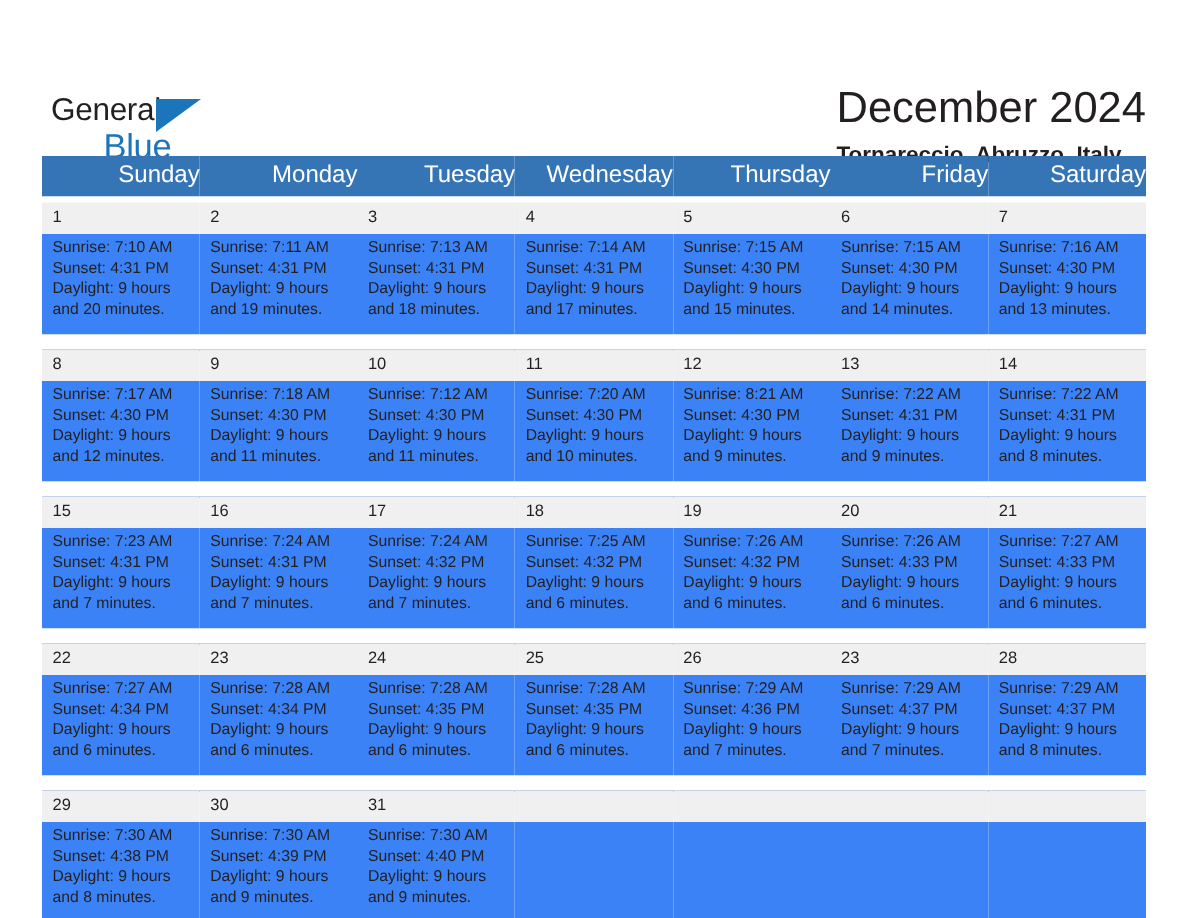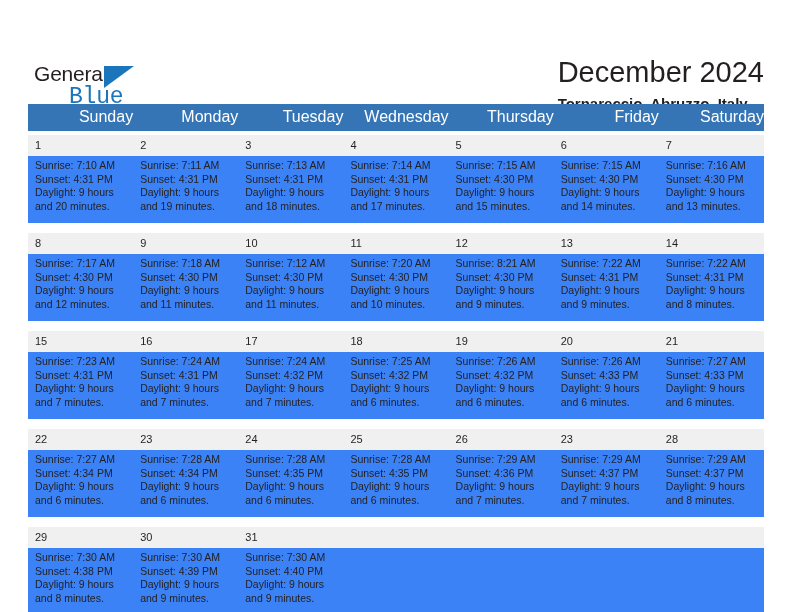--- a/index.html
+++ b/index.html
@@ -55,21 +55,21 @@
     border-left: 30px solid #1b75bb;
     border-bottom: 22px solid transparent;
   }
   .logo-blue {
     position: absolute;
     left: 35px;
     top: 22px;
     font-size: 23px;
     color: #1b75bb;
     letter-spacing: -0.2px;
-    font-family: Liberation Mono, monospace;
+    font-family: Liberation Sans, sans-serif;
   }
   .title-block {
     position: absolute;
     right: 0;
     top: 0;
     text-align: left;
   }
   .cal-title {
     font-size: 29px;
     line-height: 36px;

